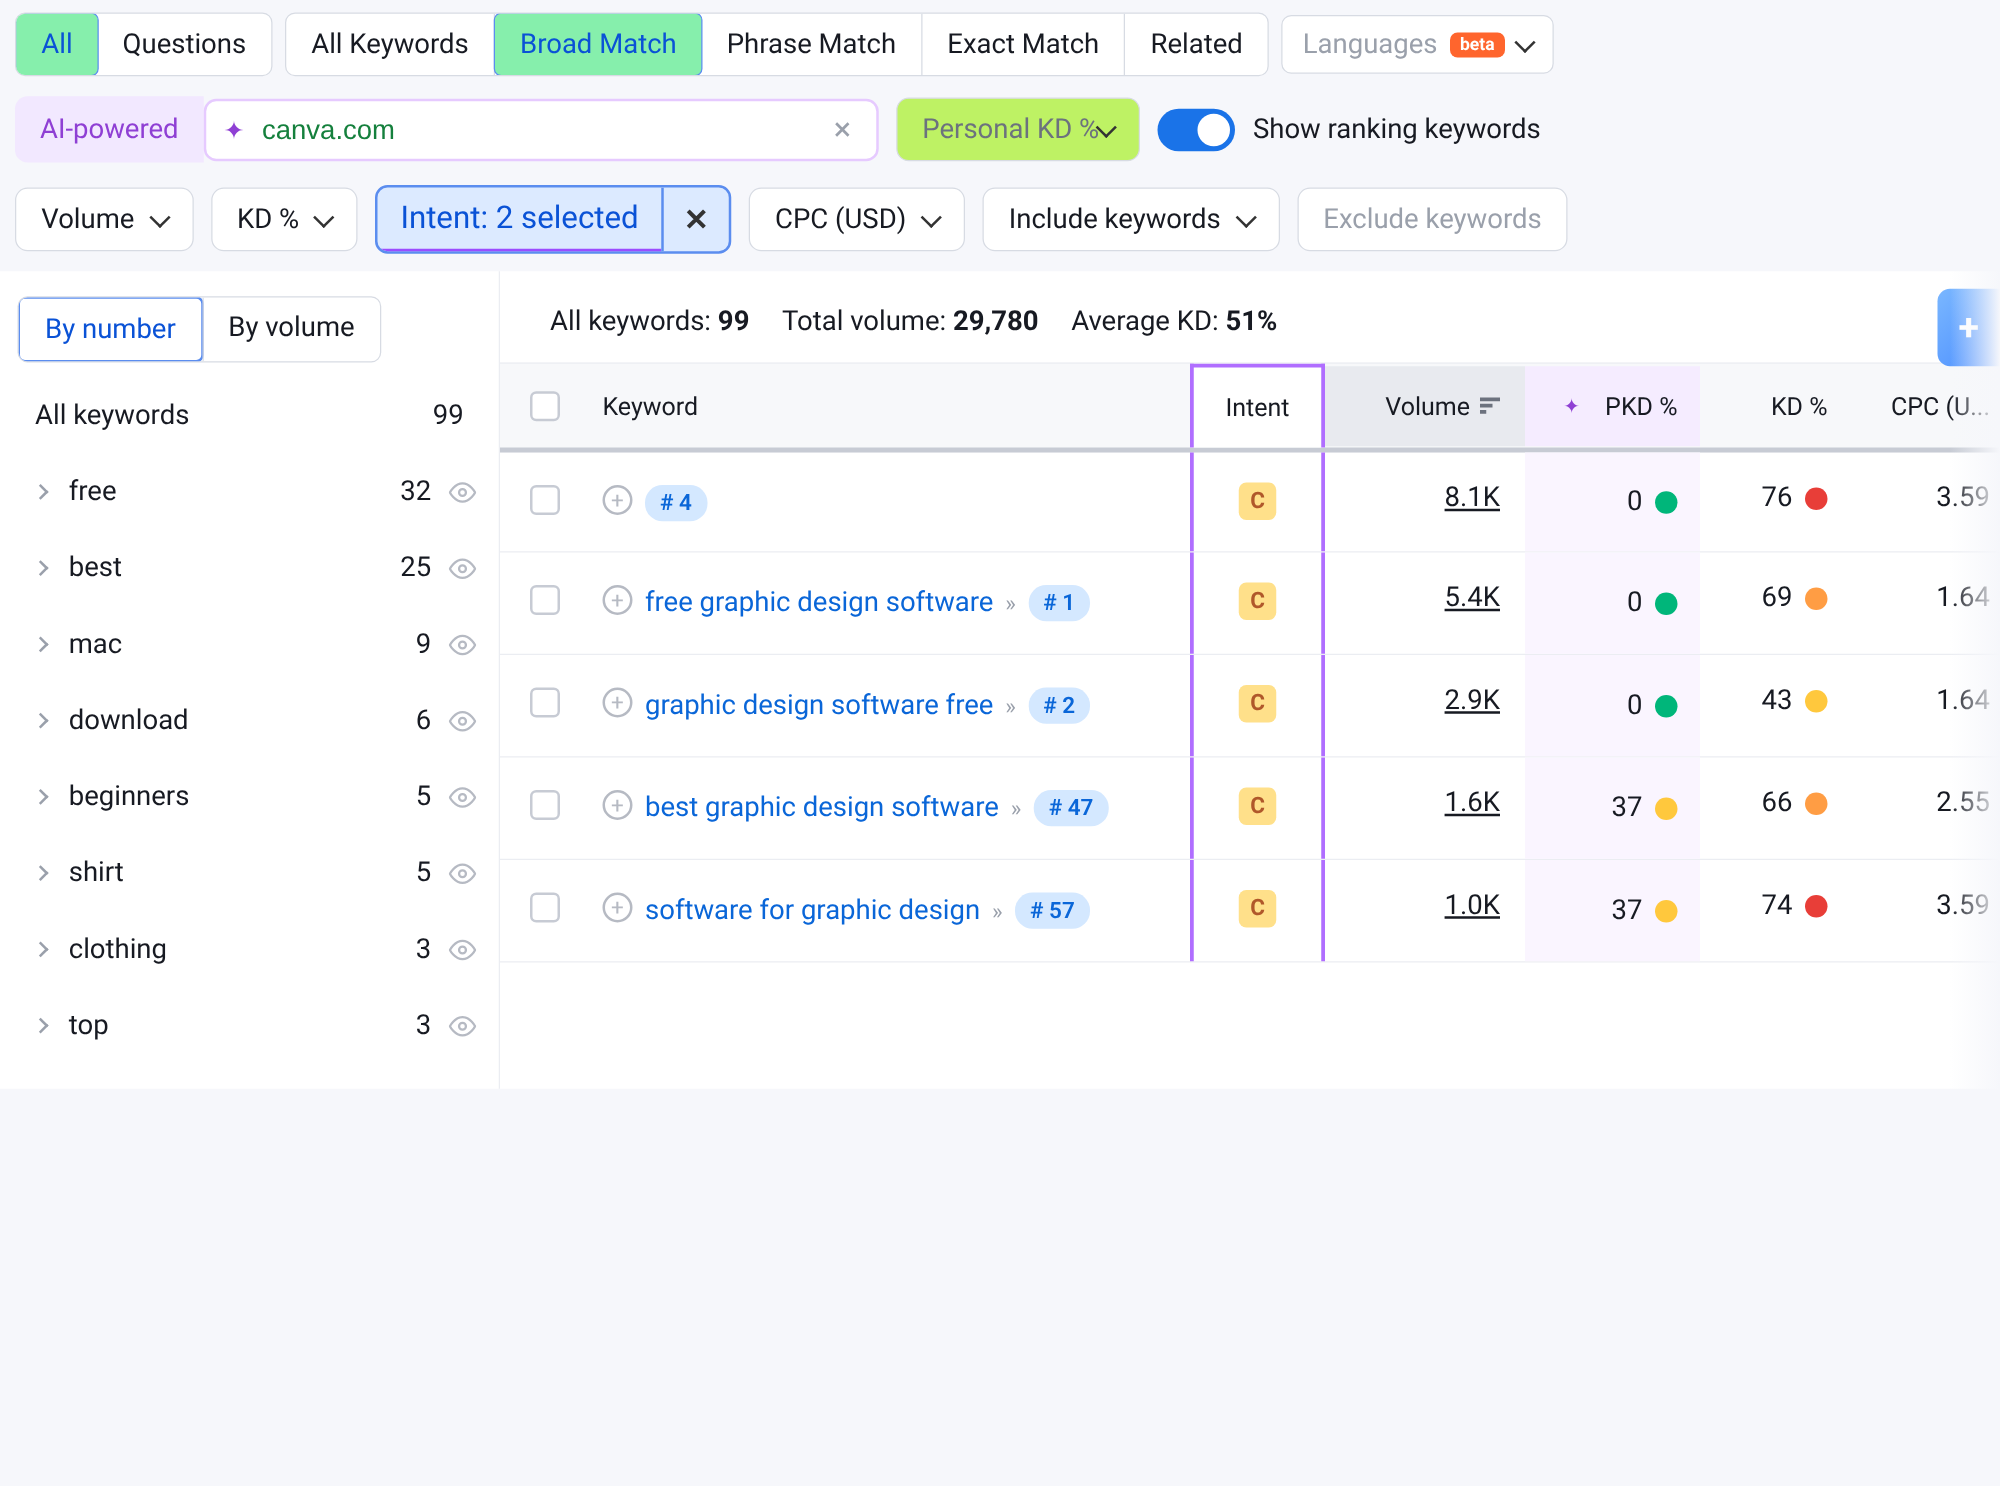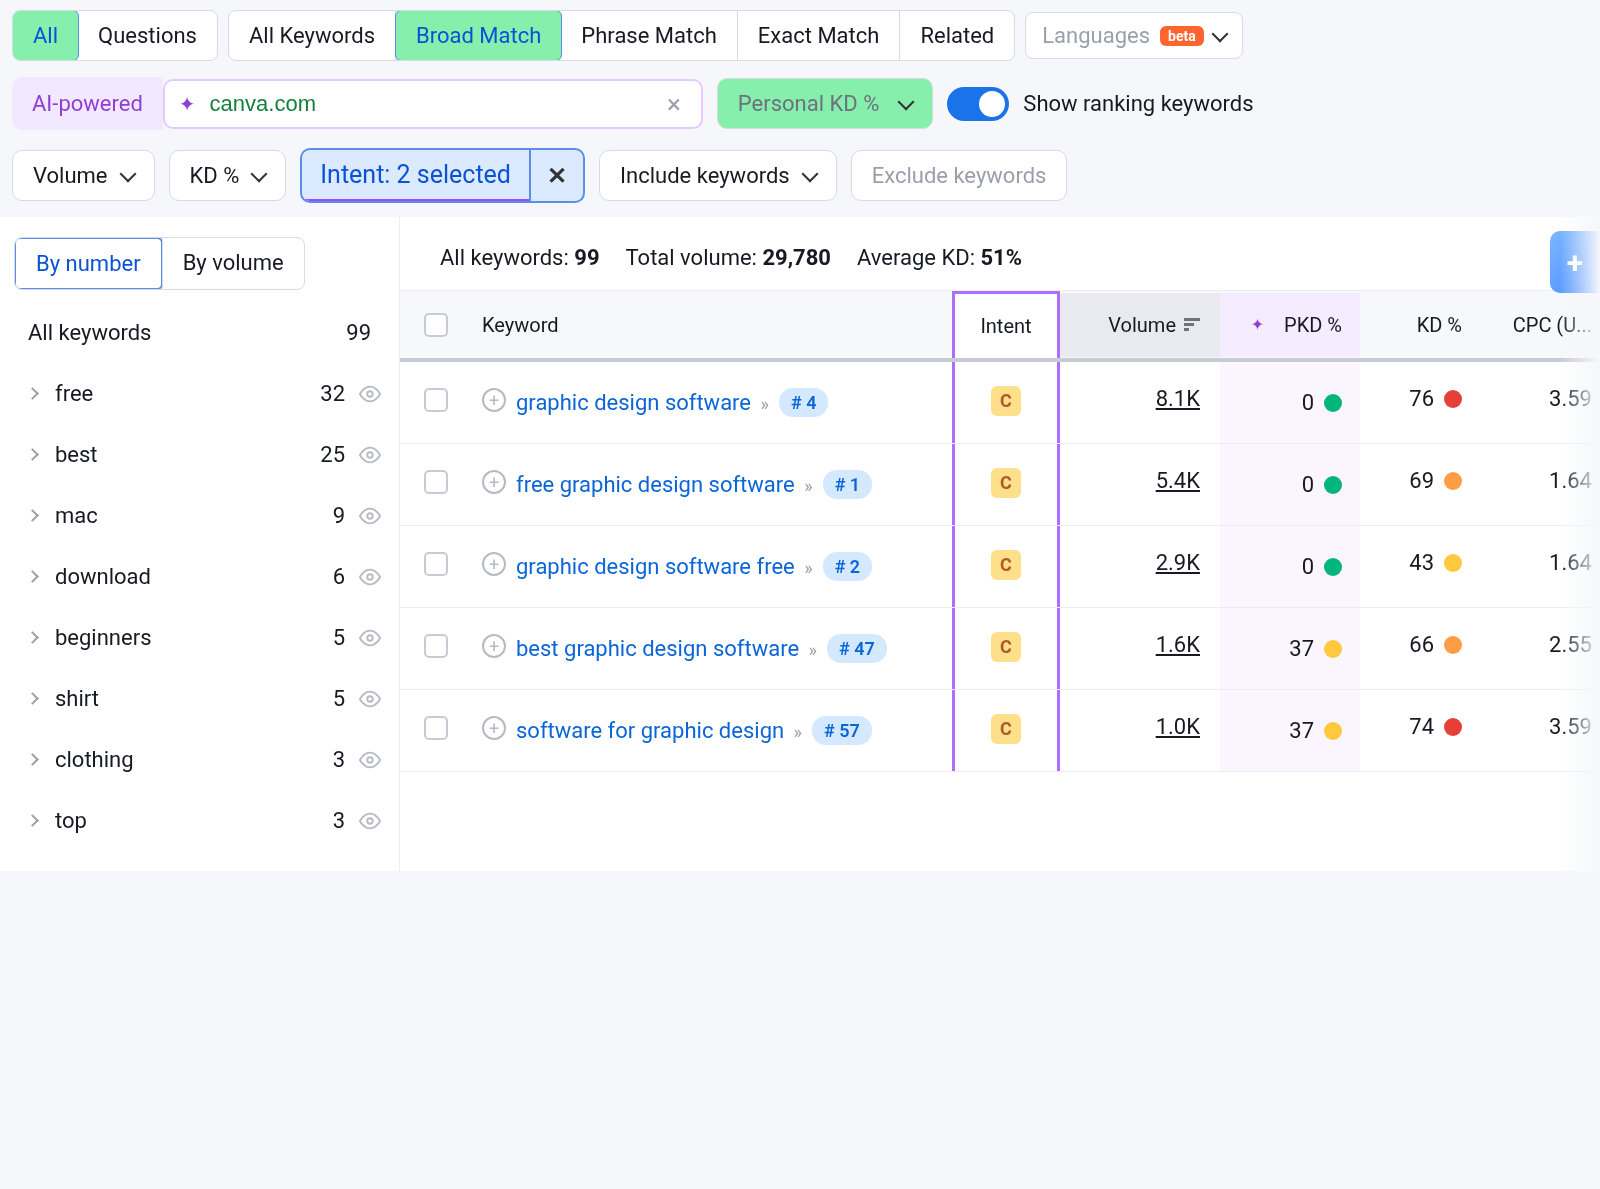--- a/index.html
+++ b/index.html
@@ -16,21 +16,21 @@
 .beta-badge { background: #ff652d; color: #fff; font-size: 14px; font-weight: 700; padding: 2px 8px; border-radius: 6px; }
 .chev-down { width: 12px; height: 12px; border-right: 2px solid #333; border-bottom: 2px solid #333; transform: rotate(45deg); display: inline-block; margin-top: -4px; }
 
 
 .ai-row { display: flex; padding: 4px 12px 14px; gap: 14px; align-items: center; }
 .ai-powered { background: #f2e8ff; color: #8f3fd4; padding: 14px 20px; border-radius: 10px 0 0 10px; font-size: 22px; font-weight: 400; }
 .ai-input-wrap { display: flex; align-items: center; border: 2px solid #e6caff; border-radius: 10px; background: #fff; margin-left: -14px; padding: 8px 14px; width: 540px; }
 .sparkle { color: #8f3fd4; font-size: 20px; margin-right: 14px; }
 .ai-input { border: none; outline: none; font-size: 22px; flex: 1; color: #15803d; }
 .clear-x { color: #9aa0ab; font-size: 26px; cursor: pointer; padding: 0 6px; }
-.pkd-btn { display: inline-flex; align-items: center; gap: 21px; border: 1px solid #d7dbe3; border-radius: 10px; background: #86efac; padding: 12px 20px; cursor: pointer; font-size: 22px; color: #6c727e; }
+.pkd-btn { display: inline-flex; align-items: center; gap: 0; border: 1px solid #d7dbe3; border-radius: 10px; background: #bef264; padding: 12px 20px; cursor: pointer; font-size: 22px; color: #6c727e; }
 .toggle { width: 62px; height: 34px; background: #1a73e8; border-radius: 20px; position: relative; cursor: pointer; }
 .toggle-knob { width: 26px; height: 26px; background: #fff; border-radius: 50%; position: absolute; top: 4px; right: 4px; }
 .toggle-label { font-size: 22px; color: #171a22; }
 
 
 .filters-row { display: flex; padding: 4px 12px 14px; gap: 14px; align-items: center; }
 .filter-btn { display: inline-flex; align-items: center; gap: 14px; border: 1px solid #d7dbe3; border-radius: 10px; background: #fff; padding: 12px 20px; cursor: pointer; font-size: 22px; color: #171a22; }
 .intent-filter { display: inline-flex; align-items: stretch; border: 2px solid #5b8def; border-radius: 10px; overflow: hidden; background: #dceaff; }
 .intent-text { padding: 10px 18px; font-size: 25px; color: #0a52d6; border-bottom: 3px solid #9b4dff; margin-bottom: -1px; }
 .intent-close { padding: 10px 16px; border-left: 2px solid #5b8def; color: #333; font-size: 24px; cursor: pointer; font-weight: 700; display: flex; align-items: center; }
@@ -142,20 +142,24 @@
     </div>
     <div class="filter-btn">
       <span>KD %</span>
       <span class="chev-down"></span>
     </div>
     <div class="intent-filter">
       <div class="intent-text">Intent: 2 selected</div>
       <div class="intent-close">✕</div>
     </div>
     <div class="filter-btn">
+      <span>CPC (USD)</span>
+      <span class="chev-down"></span>
+    </div>
+    <div class="filter-btn">
       <span>Include keywords</span>
       <span class="chev-down"></span>
     </div>
     <div class="filter-btn" style="color:#9aa0ab">
       <span>Exclude keywords</span>
     </div>
   </div>
 
   <div class="main">
 
@@ -289,21 +293,20 @@
         <div class="th th-cpc">CPC (U...</div>
       </div>
 
       <div id="table-rows">
           <div class="row">
     <div class="td td-check">
               <div class="checkbox"></div>
             </div>
     <div class="td td-kw">
       <span class="plus-circ">+</span>
-      <span class="kw-link">graphic design software <span class="chevs">»</span></span>
       <span class="rank-pill"># 4</span>
     </div>
     <div class="td td-intent"><span class="intent-c">C</span></div>
     <div class="td td-vol">8.1K</div>
     <div class="td td-pkd">
               <span>0</span>
               <span class="dot green"></span>
             </div>
     <div class="td td-kd">
               <span>76</span>

